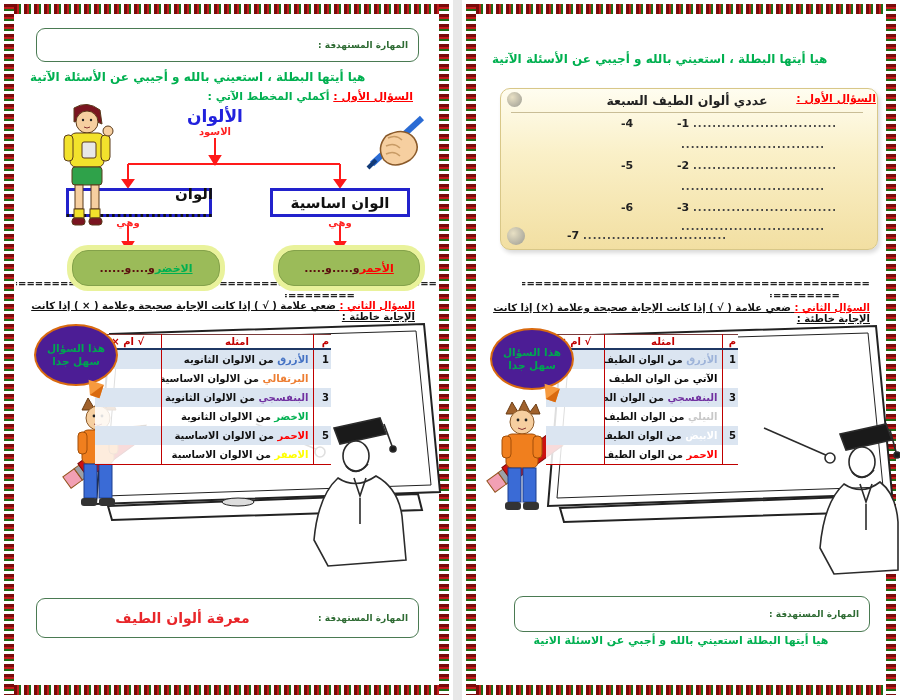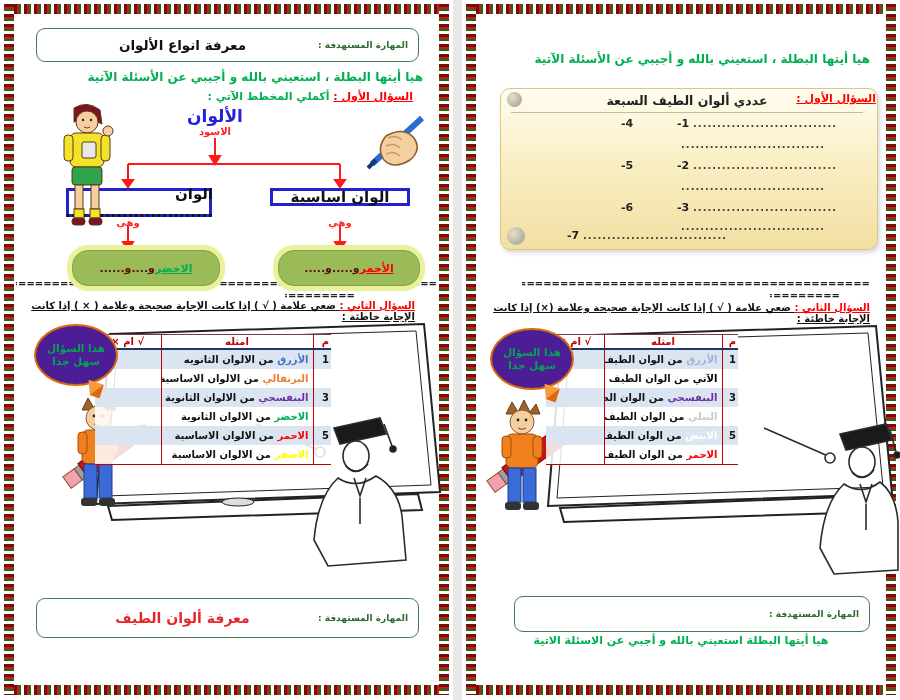--- a/index.html
+++ b/index.html
@@ -16,21 +16,21 @@
   .bd-t{left:4px;right:4px;top:4px;height:10px;}
   .bd-b{left:4px;right:4px;bottom:5px;height:10px;}
   .bd-l{left:4px;top:4px;bottom:5px;width:10px;}
   .bd-r{right:4px;top:4px;bottom:5px;width:10px;}
 
   .skillbox{border:1.6px solid #4a7a52;border-radius:9px;background:#fff;
             display:flex;align-items:center;padding:4px 10px;box-sizing:border-box;}
   .skill-label{font-size:9px;color:#2e6b33;font-weight:700;white-space:nowrap;}
   .skill-value{flex:1;text-align:center;font-size:13.5px;font-weight:700;color:#111;}
 
-  .green-line{color:#00b050;font-weight:700;font-size:12px;text-align:right;}
+  .green-line{color:#00b050;font-weight:700;font-size:12px;text-align:left;}
   .qline{font-size:11px;font-weight:700;color:#111;}
   .qlabel{color:#ff0000;text-decoration:underline;}
   .qtext-green{color:#00b050;}
   .qline2{font-size:10px;font-weight:700;color:#111;text-decoration:underline;}
 
   .root-title{color:#2222dd;font-weight:700;font-size:17px;text-align:center;}
   .root-sub{color:#ff2222;font-weight:700;font-size:10px;text-align:center;}
   .bluebox{border:3px solid #2222cc;background:#fff;display:flex;align-items:center;
            justify-content:center;font-size:15px;font-weight:700;color:#111;box-sizing:border-box;}
   .wahiya{color:#ff2222;font-weight:700;font-size:10px;text-align:center;}
@@ -83,21 +83,20 @@
 <div class="stage">
 
   <div class="page page-l">
     <div class="bd bd-t"></div>
     <div class="bd bd-b"></div>
     <div class="bd bd-v bd-l"></div>
     <div class="bd bd-v bd-r"></div>
 
     <div class="skillbox abs" style="left:36px;right:34px;top:28px;height:34px;">
       <span class="skill-label">المهارة المستهدفة :</span>
-      <span class="skill-value">معرفة انواع الألوان</span>
     </div>
 
     <div class="green-line abs" style="left:30px;right:30px;top:70px;">هيا أيتها البطلة ، استعيني بالله و أجيبي عن الأسئلة الآتية</div>
 
     <div class="qline abs" style="right:40px;top:90px;">
       <span class="qlabel">السؤال الأول :</span>
       <span class="qtext-green">أكملي المخطط الآتي :</span>
     </div>
 
     <div class="root-title abs" style="left:170px;width:90px;top:106px;">الألوان</div>
@@ -112,21 +111,21 @@
           <polygon points="123,46 133,46 128,53"></polygon>
         <line x1="340" y1="30" x2="340" y2="46"></line>
           <polygon points="335,46 345,46 340,53"></polygon>
         <line x1="128" y1="92" x2="128" y2="108"></line>
           <polygon points="123,108 133,108 128,116"></polygon>
         <line x1="340" y1="92" x2="340" y2="108"></line>
           <polygon points="335,108 345,108 340,116"></polygon>
       </g>
     </svg>
 
-    <div class="bluebox abs" style="left:270px;width:140px;top:188px;height:18px;">الوان اساسية</div>
+    <div class="bluebox abs" style="left:270px;width:140px;top:188px;height:29px;">الوان اساسية</div>
     <div class="bluebox abs" style="left:66px;width:146px;top:188px;height:29px;">الوان ..........................</div>
     <div class="wahiya abs" style="left:310px;width:60px;top:217px;">وهي</div>
     <div class="wahiya abs" style="left:98px;width:60px;top:217px;">وهي</div>
 
     <div class="divider abs" style="left:16px;right:16px;top:278px;">================================================================================</div>
     <div class="divider abs" style="left:285px;width:70px;top:290px;">=========</div>
 
     <div class="leaf abs" style="left:278px;width:140px;top:250px;height:34px;">
       <span class="cw" style="color: rgb(255, 0, 0);">الأحمر</span>
         <span class="dots">و.....و.....</span>

